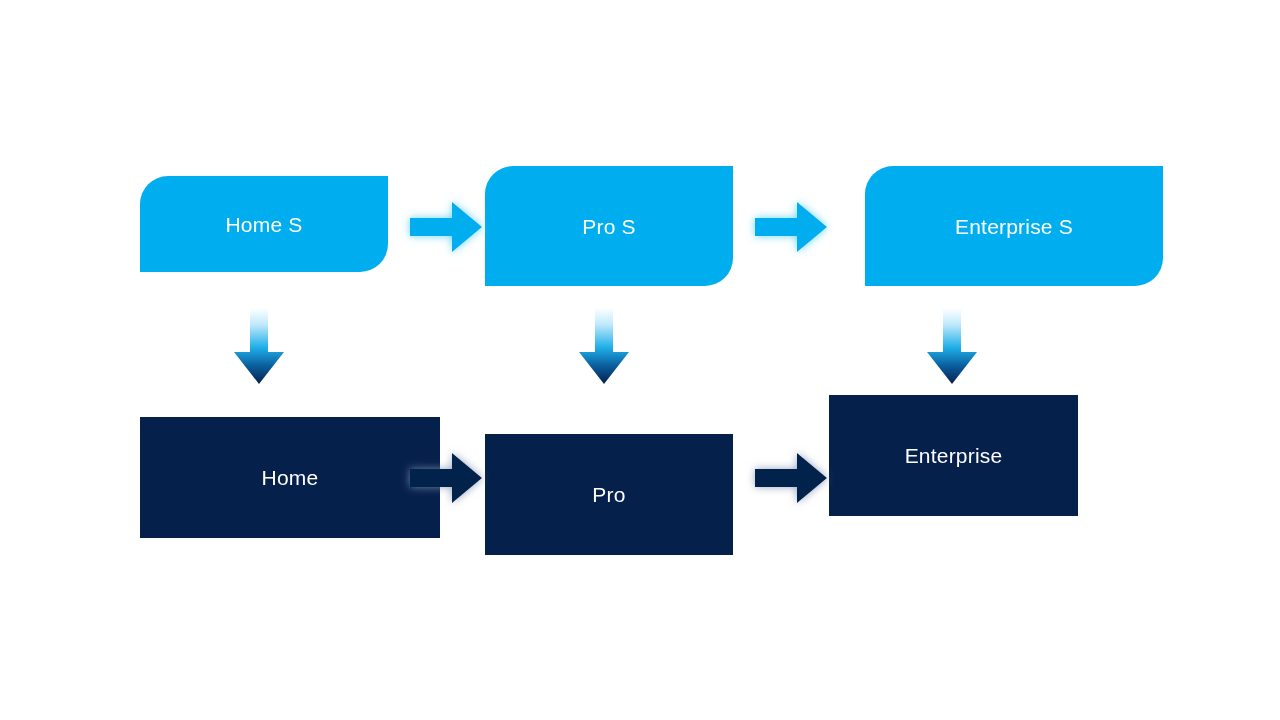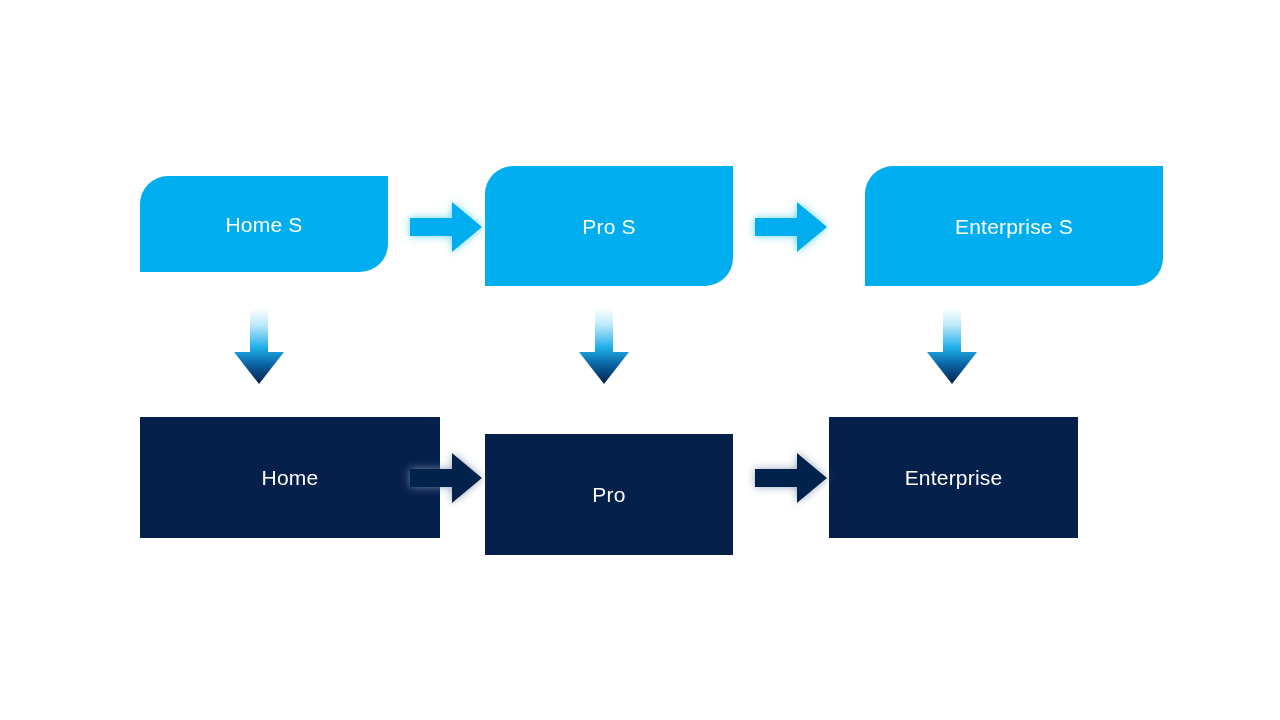--- a/index.html
+++ b/index.html
@@ -53,21 +53,21 @@
   }
 
   
   #box-home-s       { left: 140px; top: 176px; width: 248px; height: 96px; }
   #box-pro-s        { left: 485px; top: 166px; width: 248px; height: 120px; }
   #box-enterprise-s { left: 829px; top: 166px; width: 298px; height: 120px; margin-left: 36px; }
 
   
   #box-home       { left: 140px; top: 417px; width: 300px; height: 121px; }
   #box-pro        { left: 485px; top: 434px; width: 248px; height: 121px; }
-  #box-enterprise { left: 829px; top: 417px; width: 249px; height: 121px; }
+  #box-enterprise { left: 829px; top: 395px; width: 249px; height: 121px; }
 
   
   .arrow {
     position: absolute;
   }
   .arrow svg { display: block; overflow: visible; }
 
   
   #arrow-h-top-1 { left: 404px; top: 196px; width: 84px; height: 62px; }
   #arrow-h-top-2 { left: 749px; top: 196px; width: 84px; height: 62px; }

